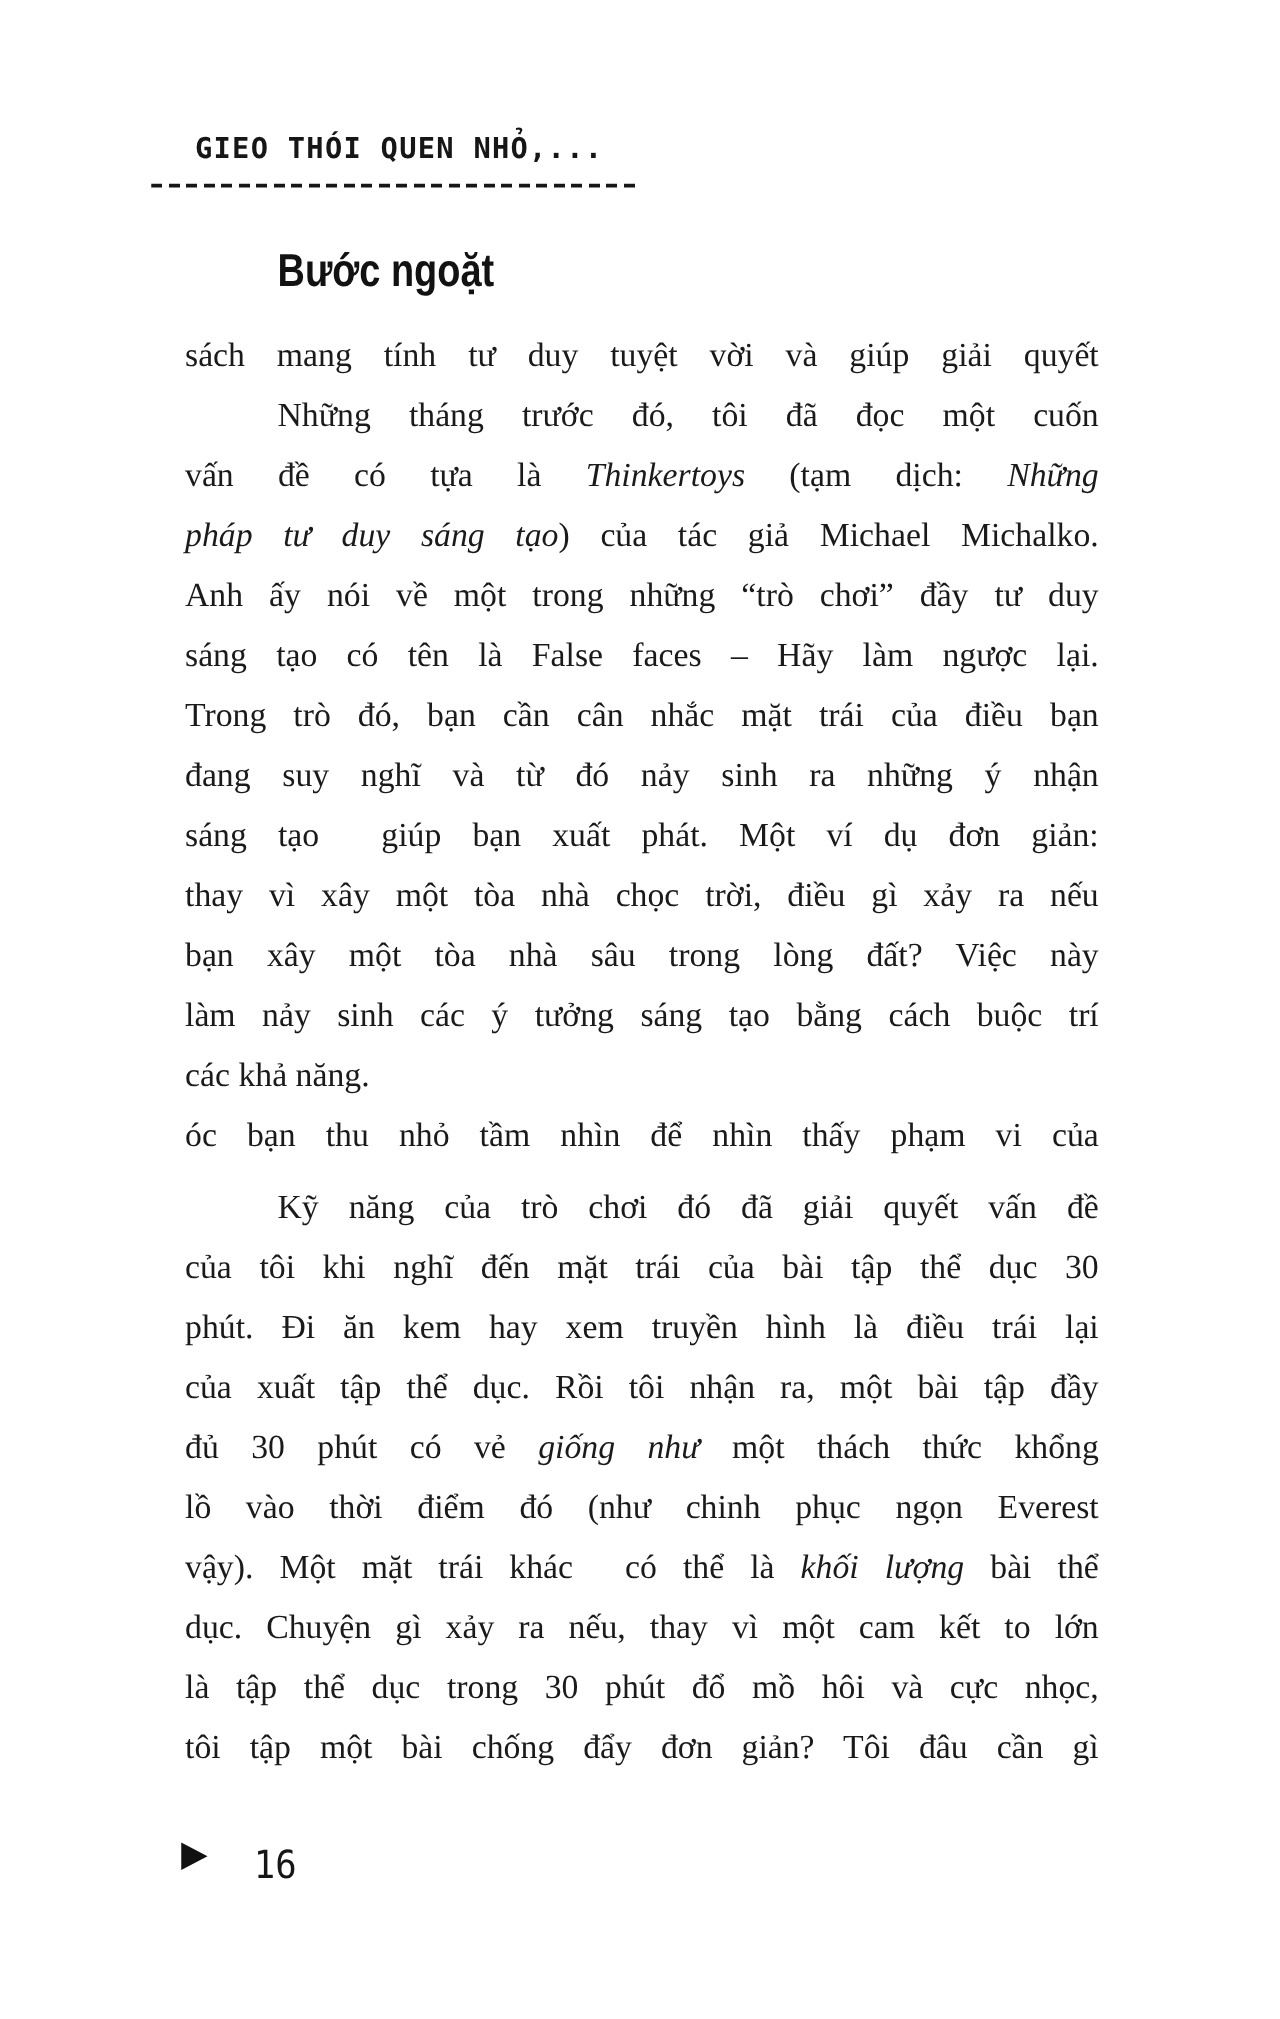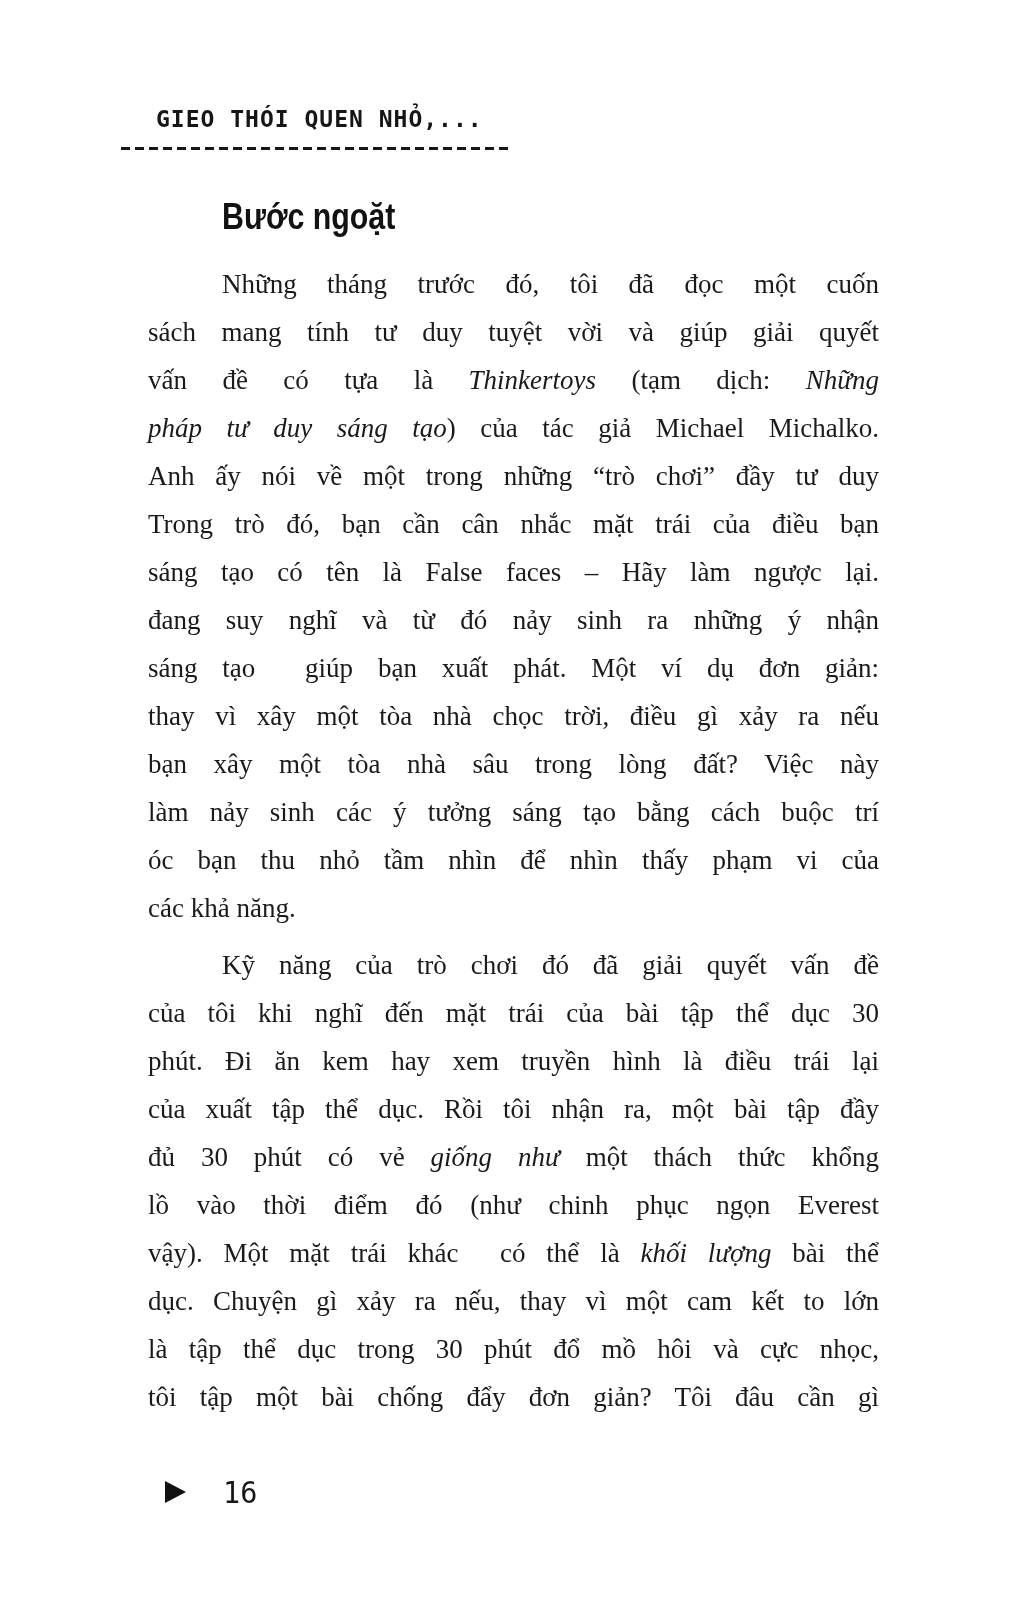--- a/index.html
+++ b/index.html
@@ -69,24 +69,23 @@
     text-align-last: justify;
     white-space: normal;
   }
   .line.indent { padding-left: 74px; }
   .line.last { text-align-last: left; }
   .line em { }
 
   
   .footer {
     position: absolute;
-    left: 165px;
+    left: 145px;
     top: 1474px;
     display: flex;
-    align-items: center;
   }
   .triangle-icon {
     width: 0;
     height: 0;
     border-left: 21px solid #111111;
     border-top: 11px solid transparent;
     border-bottom: 11px solid transparent;
   }
   .page-number {
     margin-left: 37px;
@@ -103,34 +102,34 @@
 <div class="page">
 
   <div class="running-head">GIEO THÓI QUEN NHỎ,...</div>
 
   <div class="dashed-rule"></div>
 
   <div class="section-heading">Bước ngoặt</div>
 
   <div class="body-text">
       <div class="paragraph">
+        <div class="line"><span>sách mang tính tư duy tuyệt vời và giúp giải quyết</span></div>
         <div class="line indent"><span>Những tháng trước đó, tôi đã đọc một cuốn</span></div>
-        <div class="line"><span>sách mang tính tư duy tuyệt vời và giúp giải quyết</span></div>
         <div class="line"><span>vấn đề có tựa là </span><em>Thinkertoys</em><span> (tạm dịch: </span><em>Những</em></div>
         <div class="line"><em>pháp tư duy sáng tạo</em><span>) của tác giả Michael Michalko.</span></div>
         <div class="line"><span>Anh ấy nói về một trong những “trò chơi” đầy tư duy</span></div>
+        <div class="line"><span>sáng tạo có tên là False faces – Hãy làm ngược lại.</span></div>
         <div class="line"><span>Trong trò đó, bạn cần cân nhắc mặt trái của điều bạn</span></div>
-        <div class="line"><span>sáng tạo có tên là False faces – Hãy làm ngược lại.</span></div>
         <div class="line"><span>đang suy nghĩ và từ đó nảy sinh ra những ý nhận</span></div>
         <div class="line"><span>sáng tạo&nbsp; giúp bạn xuất phát. Một ví dụ đơn giản:</span></div>
         <div class="line"><span>thay vì xây một tòa nhà chọc trời, điều gì xảy ra nếu</span></div>
         <div class="line"><span>bạn xây một tòa nhà sâu trong lòng đất? Việc này</span></div>
         <div class="line"><span>làm nảy sinh các ý tưởng sáng tạo bằng cách buộc trí</span></div>
+        <div class="line last"><span>các khả năng.</span></div>
         <div class="line"><span>óc bạn thu nhỏ tầm nhìn để nhìn thấy phạm vi của</span></div>
-        <div class="line last"><span>các khả năng.</span></div>
       </div>
       <div class="paragraph">
         <div class="line indent"><span>Kỹ năng của trò chơi đó đã giải quyết vấn đề</span></div>
         <div class="line"><span>của tôi khi nghĩ đến mặt trái của bài tập thể dục 30</span></div>
         <div class="line"><span>phút. Đi ăn kem hay xem truyền hình là điều trái lại</span></div>
         <div class="line"><span>của xuất tập thể dục. Rồi tôi nhận ra, một bài tập đầy</span></div>
         <div class="line"><span>đủ 30 phút có vẻ </span><em>giống như</em><span> một thách thức khổng</span></div>
         <div class="line"><span>lồ vào thời điểm đó (như chinh phục ngọn Everest</span></div>
         <div class="line"><span>vậy). Một mặt trái khác&nbsp; có thể là </span><em>khối lượng</em><span> bài thể</span></div>
         <div class="line"><span>dục. Chuyện gì xảy ra nếu, thay vì một cam kết to lớn</span></div>

